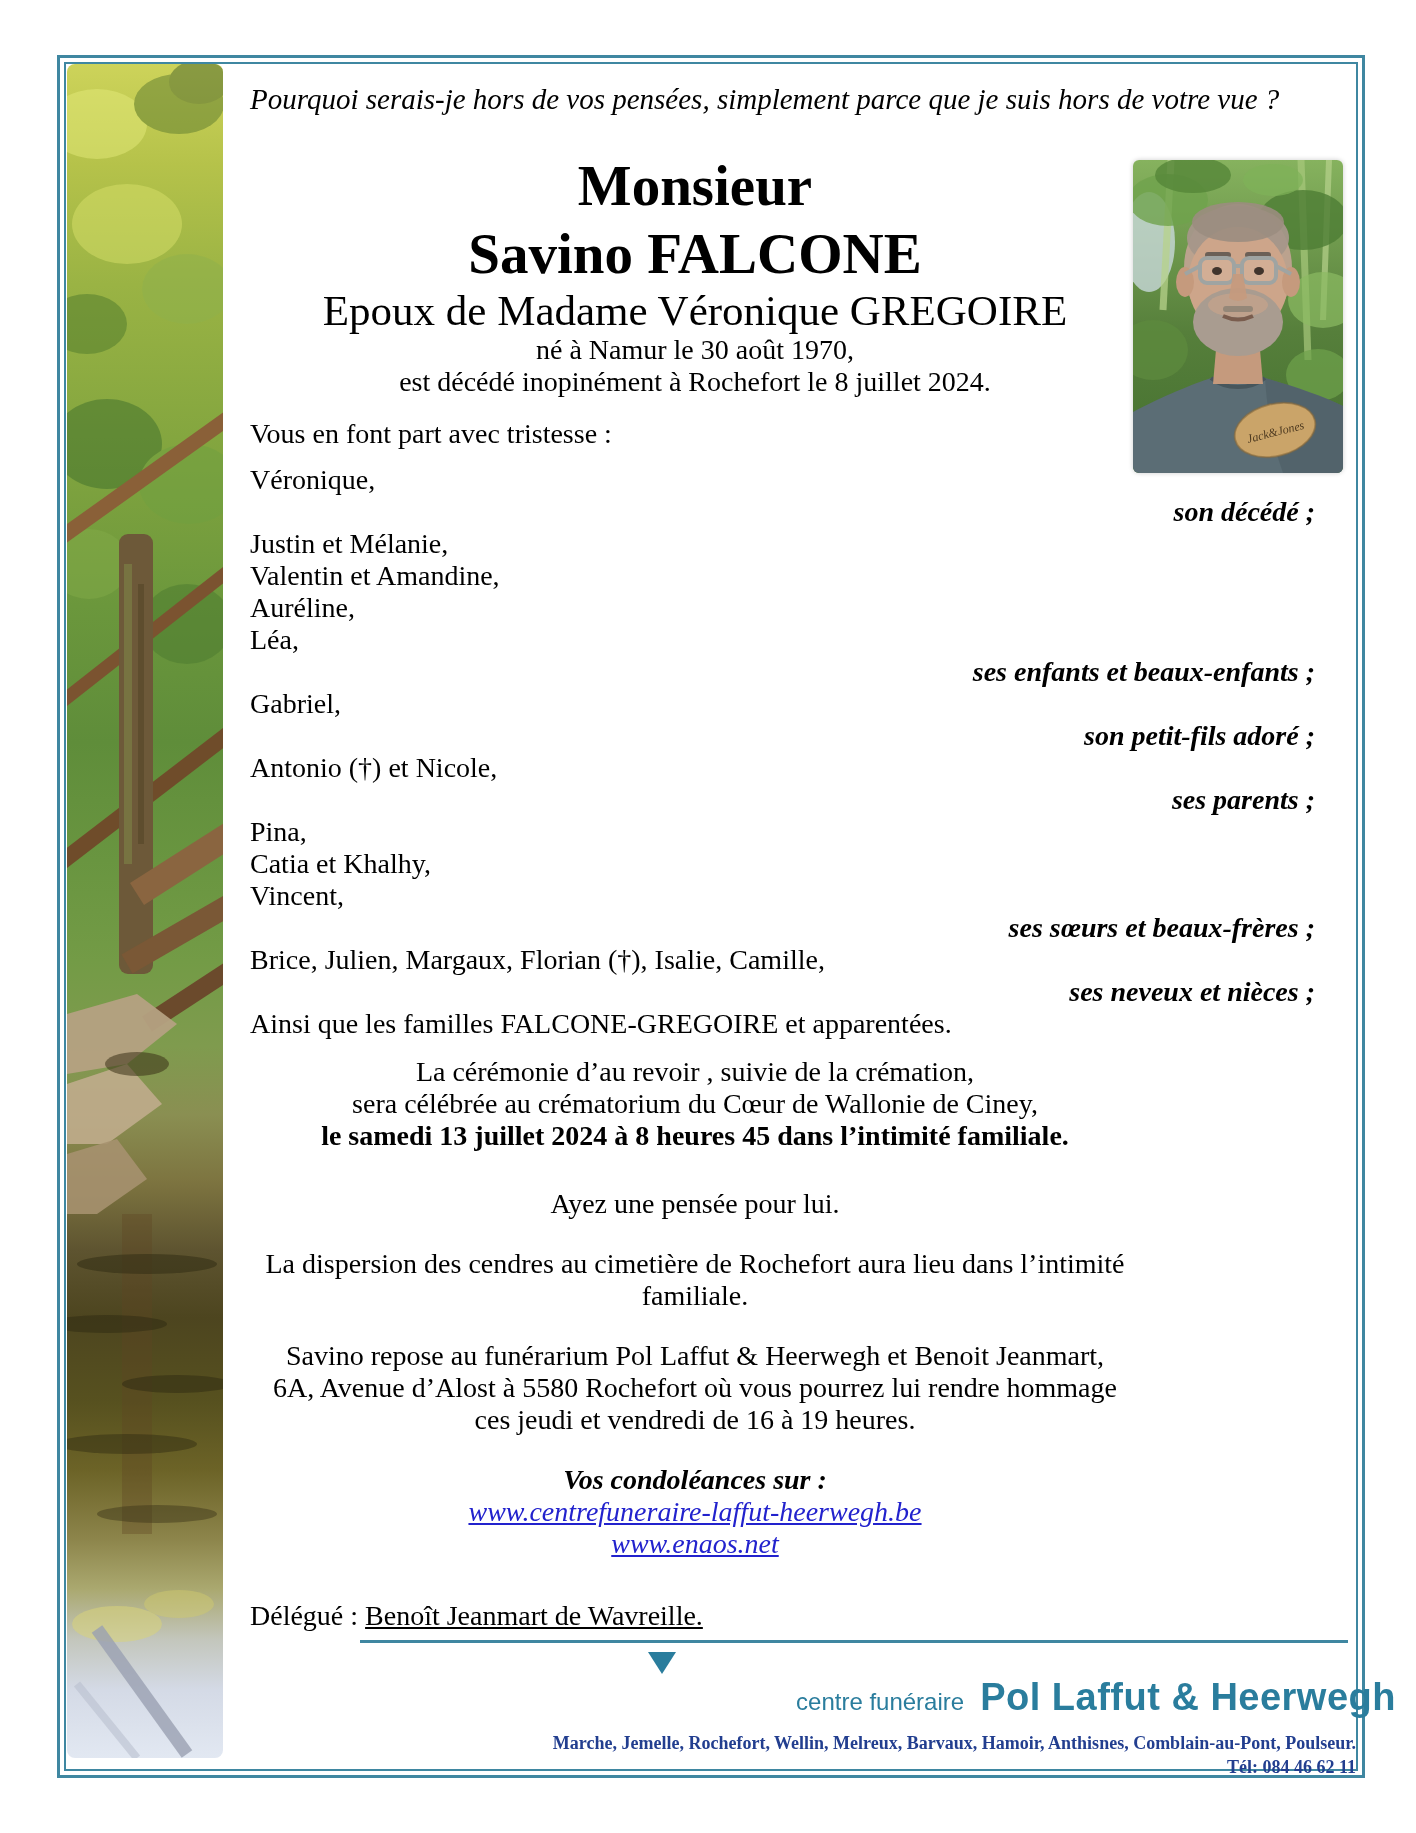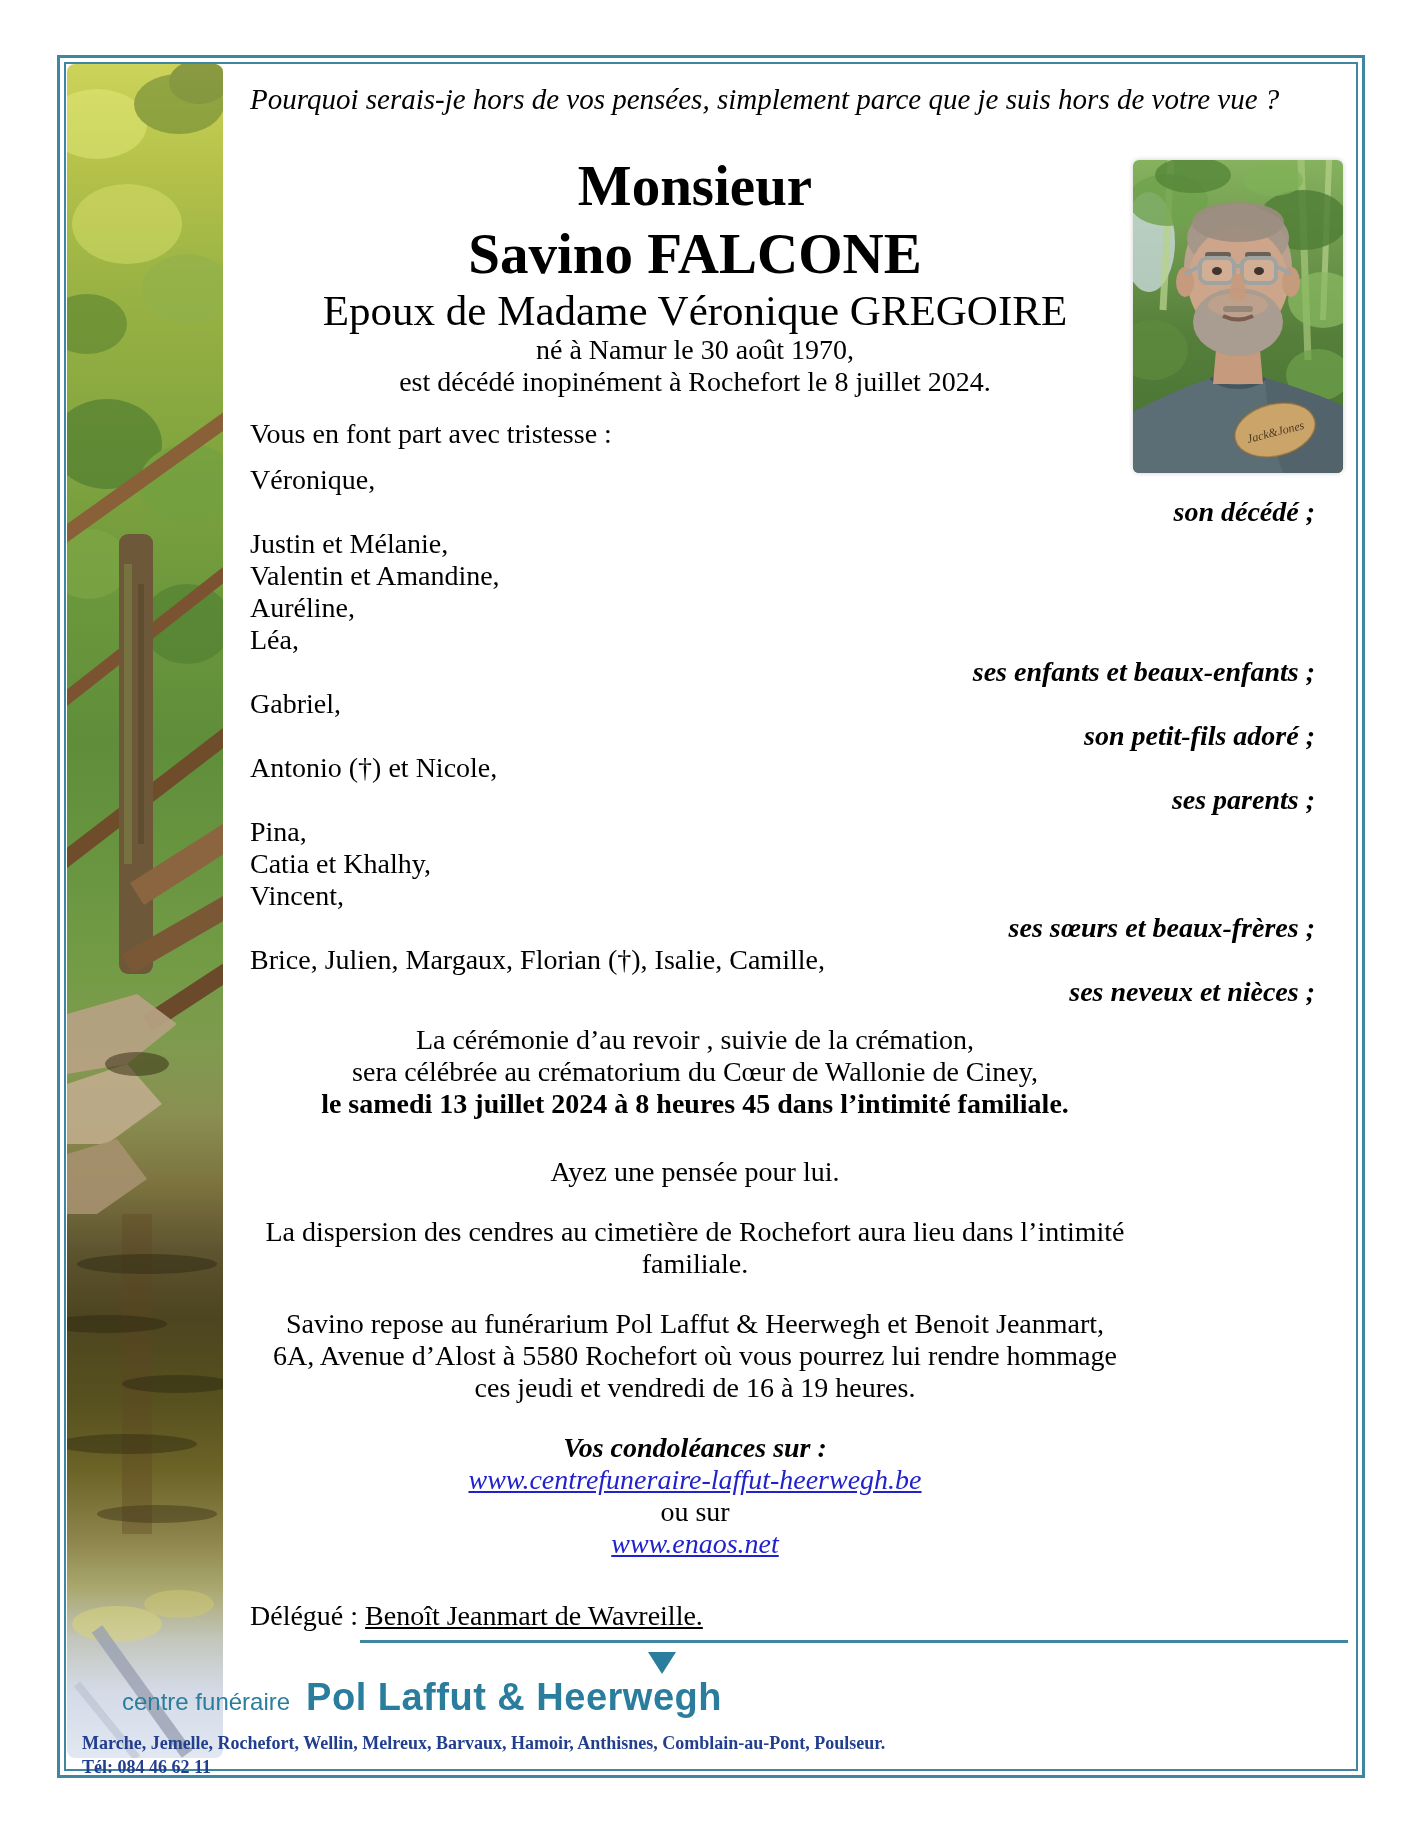--- a/index.html
+++ b/index.html
@@ -36,21 +36,21 @@
   .mt-gap{margin-top:14px;}
   .mt-cer{margin-top:16px;}
   .mt-ayez{margin-top:36px;}
   .mt-28{margin-top:28px;}
   .mt-del{margin-top:40px;}
   .bold{font-weight:bold;}
   .cond-title{font-style:italic;font-weight:bold;}
   .link{color:#2222cd;font-style:italic;text-decoration:underline;cursor:pointer;}
   .uname{text-decoration:underline;}
   .rule{position:absolute;left:294px;top:1576px;width:988px;height:3px;background:#3f87a1;}
-  .footer{position:absolute;left:0;top:1586px;width:100%;text-align:left;padding-left:16px;}
+  .footer{position:absolute;left:0;top:1586px;width:100%;text-align:right;}
   .tri{
     position:absolute;left:582px;top:2px;width:0;height:0;
     border-left:14px solid transparent;border-right:14px solid transparent;
     border-top:22px solid #2a7d9d;
   }
   .brandrow{margin-top:26px;transform:translateX(40px);white-space:nowrap;}
   .brand-small{
     font-family:"Liberation Sans",sans-serif;font-size:24px;color:#2a7d9d;
     vertical-align:baseline;
   }
@@ -228,36 +228,36 @@
       <div class="line rel">ses parents ;</div>
 
       <div class="line">Pina,</div>
       <div class="line">Catia et Khalhy,</div>
       <div class="line">Vincent,</div>
       <div class="line rel">ses sœurs et beaux-frères ;</div>
 
       <div class="line">Brice, Julien, Margaux, Florian (†), Isalie, Camille,</div>
       <div class="line rel">ses neveux et nièces ;</div>
 
+      <div class="line">Ainsi que les familles FALCONE-GREGOIRE et apparentées.</div>
 
       <div class="line center mt-cer">La cérémonie d’au revoir , suivie de la crémation,</div>
       <div class="line center">sera célébrée au crématorium du Cœur de Wallonie de Ciney,</div>
       <div class="line center bold">le samedi 13 juillet 2024 à 8 heures 45 dans l’intimité familiale.</div>
 
       <div class="line center mt-ayez">Ayez une pensée pour lui.</div>
 
       <div class="line center mt-28">La dispersion des cendres au cimetière de Rochefort aura lieu dans l’intimité familiale.</div>
 
       <div class="line center mt-28">Savino repose au funérarium Pol Laffut &amp; Heerwegh et Benoit Jeanmart,</div>
       <div class="line center">6A, Avenue d’Alost à 5580 Rochefort où vous pourrez lui rendre hommage</div>
       <div class="line center">ces jeudi et vendredi de 16 à 19 heures.</div>
 
       <div class="line center cond-title mt-28">Vos condoléances sur :</div>
       <div class="line center"><a class="link">www.centrefuneraire-laffut-heerwegh.be</a></div>
-      <div class="line center">ou sur</div>
       <div class="line center"><a class="link">www.enaos.net</a></div>
 
       <div class="line mt-del"><span>Délégué : </span><span class="uname">Benoît Jeanmart de Wavreille.</span></div>
 
     </div>
 
     <div class="rule"></div>
 
     <div class="footer">
       <div class="tri"></div>

